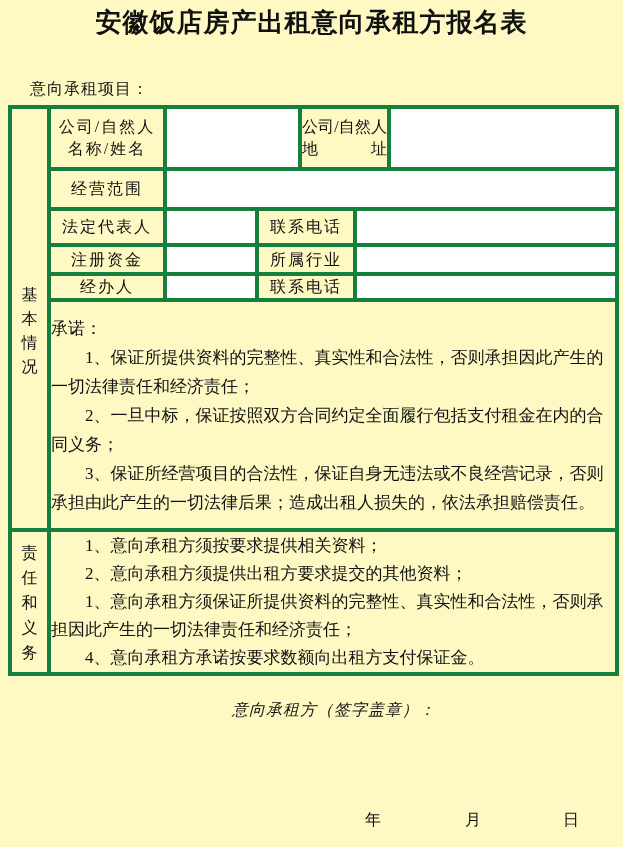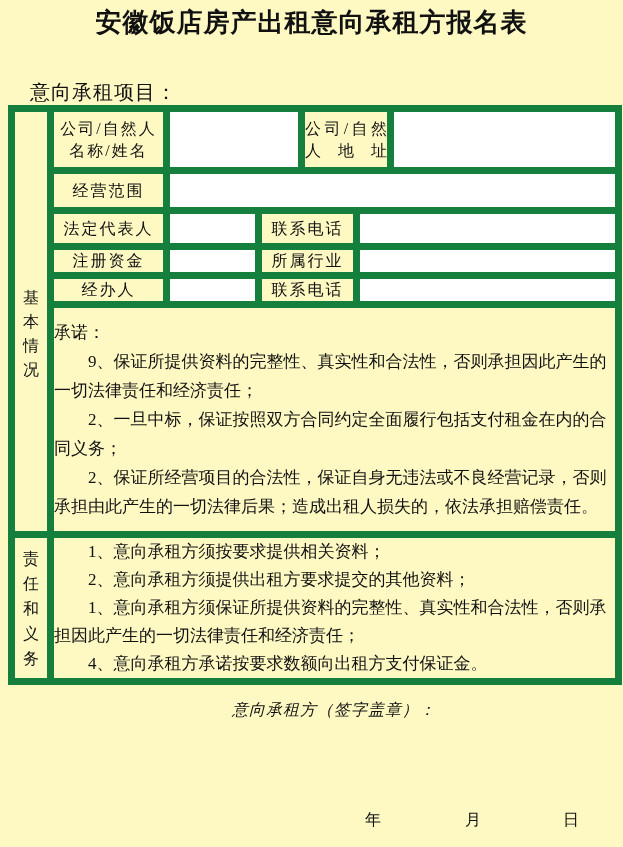--- a/index.html
+++ b/index.html
@@ -8,28 +8,28 @@
     font-family:"Liberation Serif","DejaVu Serif",serif; color:#111;
     overflow:hidden;
     padding-left:36px;
   }
   .doc-title {
     position:absolute; top:5px; left:0; width:623px; text-align:center;
     font-family:"Liberation Sans","DejaVu Sans",sans-serif;
     font-size:26px; font-weight:bold; letter-spacing:1px;
   }
   .project-label {
-    position:absolute; left:30px; top:79px; font-size:20px; letter-spacing:1px;
+    position:absolute; left:30px; top:79px; font-size:16px; letter-spacing:1px;
   }
   table.form {
     position:absolute; left:8px; top:105px; width:607px;
     border-collapse:collapse; table-layout:fixed;
     border:2px solid #000;
   }
-  table.form td { border:7px solid #15803d; font-size:16px; padding:0; vertical-align:middle; }
+  table.form td { border:4px solid #15803d; font-size:16px; padding:0; vertical-align:middle; }
   tr.r1 { height:62px; } tr.r2 { height:40px; } tr.r3 { height:36px; }
   tr.r4 { height:29px; } tr.r5 { height:25px; } tr.r6 { height:230px; }
   tr.r7 { height:134px;border-radius:25px; }
   td.side { text-align:center; }
   td.side .vtext { display:inline-block; width:1.1em; word-break:break-all; text-align:center; }
   td.side-basic .vtext { line-height:24px;margin-top:24px; }
   td.side-basic { padding-bottom:55px; }
   td.side-duty .vtext { line-height:25px; }
   td.lbl { text-align:center; letter-spacing:2px; line-height:22px; }
   td.lbl-wrap { padding:0 12px; text-align:justify; text-align-last:justify; letter-spacing:0; }
@@ -89,23 +89,23 @@
     </tr>
     <tr class="r5">
       <td class="lbl">经办人</td>
       <td class="field"></td>
       <td class="lbl" colspan="2">联系电话</td>
       <td class="field" colspan="2"></td>
     </tr>
     <tr class="r6">
       <td class="textblock" colspan="6">
         <p>承诺：</p>
-        <p class="indent">9、保证所提供资料的完整性、真实性和合法性，否则承担因此产生的一切法律责任和经济责任；</p>
+        <p class="indent">1、保证所提供资料的完整性、真实性和合法性，否则承担因此产生的一切法律责任和经济责任；</p>
         <p class="indent">2、一旦中标，保证按照双方合同约定全面履行包括支付租金在内的合同义务；</p>
-        <p class="indent">2、保证所经营项目的合法性，保证自身无违法或不良经营记录，否则承担由此产生的一切法律后果；造成出租人损失的，依法承担赔偿责任。</p>
+        <p class="indent">3、保证所经营项目的合法性，保证自身无违法或不良经营记录，否则承担由此产生的一切法律后果；造成出租人损失的，依法承担赔偿责任。</p>
       </td>
     </tr>
     <tr class="r7">
       <td class="side side-duty"><span class="vtext">责任和义务</span></td>
       <td class="textblock duties" colspan="6">
         <p class="indent">1、意向承租方须按要求提供相关资料；</p>
         <p class="indent">2、意向承租方须提供出租方要求提交的其他资料；</p>
         <p class="indent">1、意向承租方须保证所提供资料的完整性、真实性和合法性，否则承担因此产生的一切法律责任和经济责任；</p>
         <p class="indent">4、意向承租方承诺按要求数额向出租方支付保证金。</p>
       </td>

